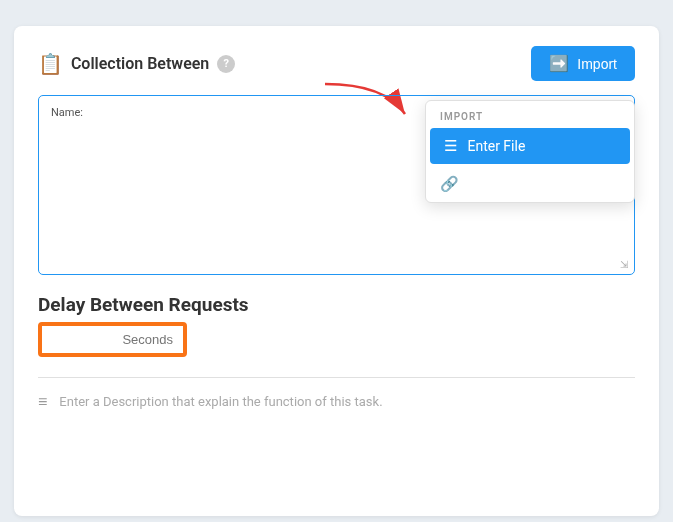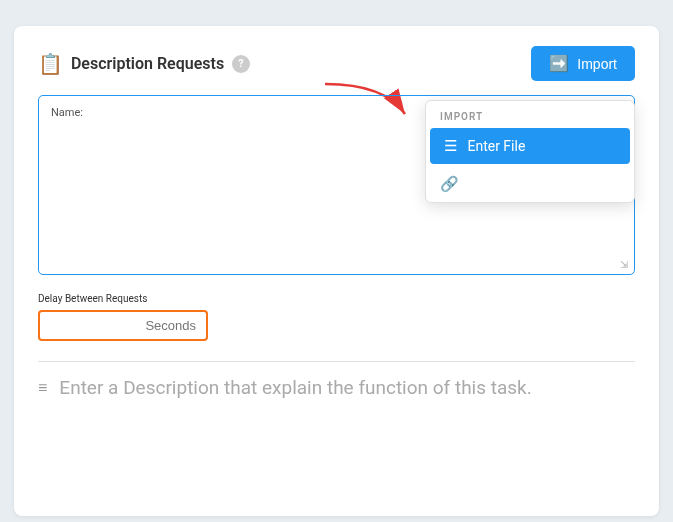--- a/index.html
+++ b/index.html
@@ -96,51 +96,51 @@
       width: 12px;
       height: 12px;
       color: #aaa;
       font-size: 10px;
       line-height: 1;
     }
     .delay-section {
       margin-bottom: 20px;
     }
     .delay-label {
-      font-size: 10px;
+      font-size: 19px;
       color: #333;
       margin-bottom: 6px;
-      font-weight: 400;
+      font-weight: 700;
     }
     .delay-input {
-      border: 2px solid #f97316;
+      border: 4px solid #f97316;
       border-radius: 4px;
       padding: 6px 10px;
-      width: 170px;
+      width: 149px;
       font-size: 13px;
       color: #aaa;
       text-align: right;
       outline: none;
     }
     .divider {
       border: none;
       border-top: 1px solid #e0e0e0;
       margin: 10px 0 14px 0;
     }
     .description-row {
       display: flex;
       align-items: center;
       gap: 12px;
     }
     .menu-icon {
       color: #999;
       font-size: 16px;
     }
     .description-text {
-      font-size: 19px;
+      font-size: 13px;
       color: #aaa;
     }
     
     .dropdown-overlay {
       position: absolute;
       top: 54px;
       right: 0px;
       width: 210px;
       background: #fff;
       border: 1px solid #e0e0e0;
@@ -194,21 +194,21 @@
   </style>
 </head>
 <body>
 
 <div style="position:relative; padding-top: 20px;">
   <span class="page-title">Postman Collection</span>
   <div class="main-card">
     <div class="section-header">
       <div class="section-title-area">
         <span class="clipboard-icon">📋</span>
-        <span class="section-title">Description Requests</span>
+        <span class="section-title">Collection Between</span>
         <span class="help-icon">?</span>
       </div>
       <div class="import-btn-wrapper">
         <button class="import-btn">
           <span style="font-size:16px;">➡️</span>
           <span>Import</span>
         </button>
 
         <div class="arrow-container">
           <svg class="arrow-svg" width="110" height="60" viewBox="0 0 110 60">

